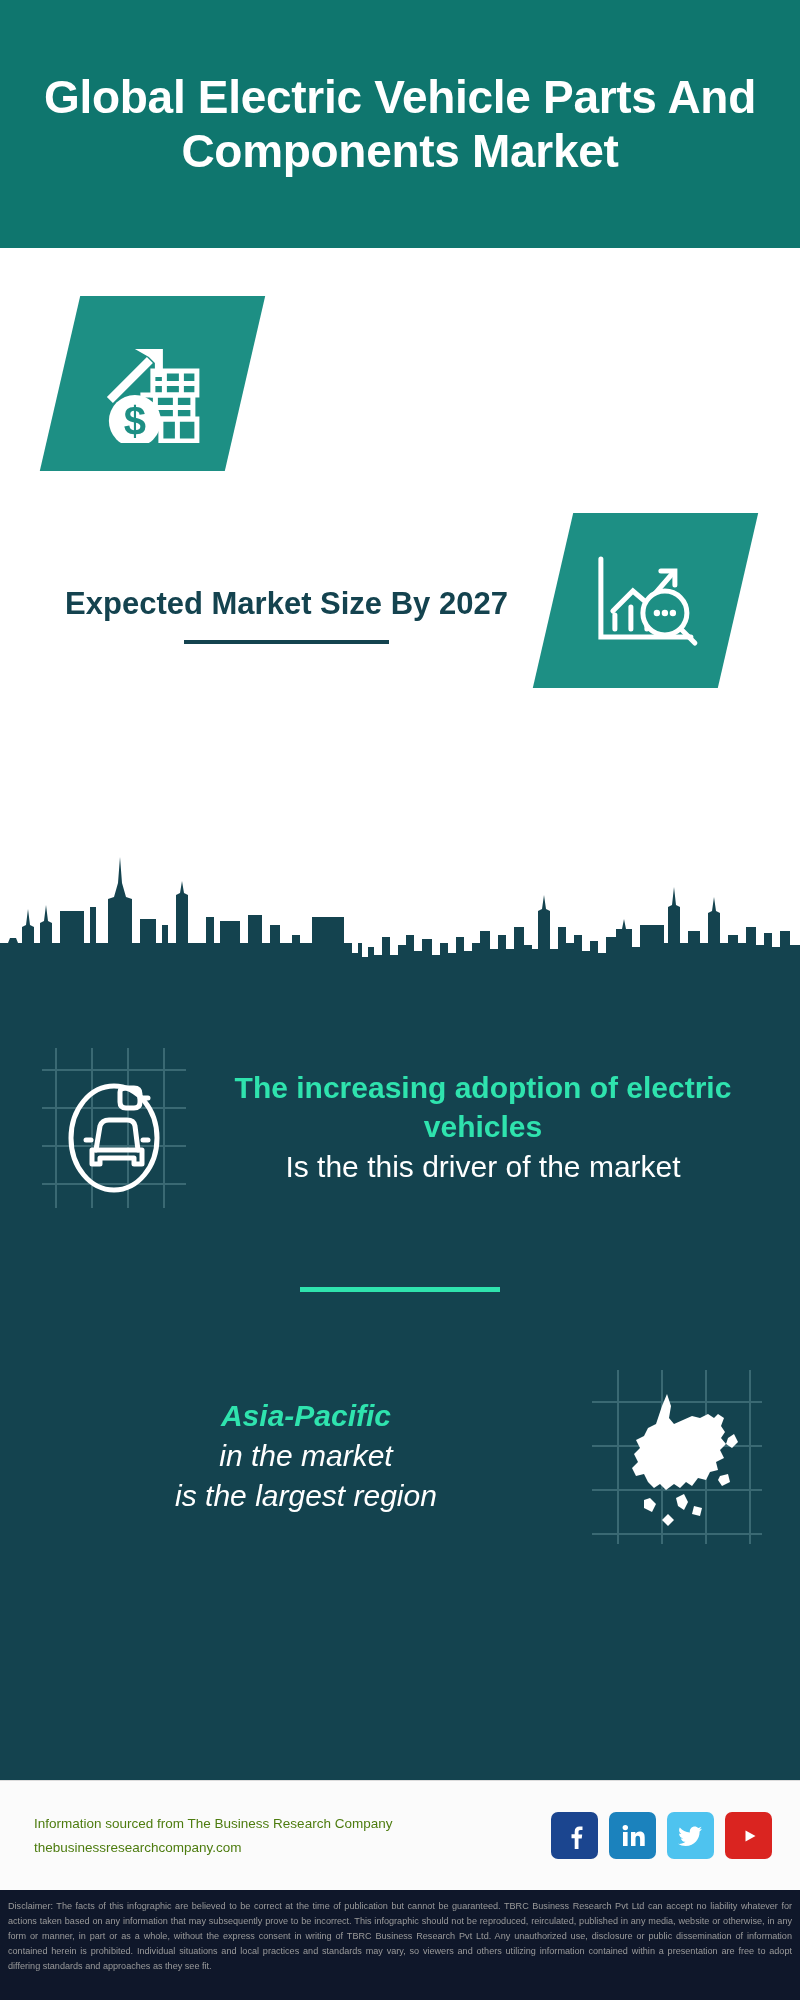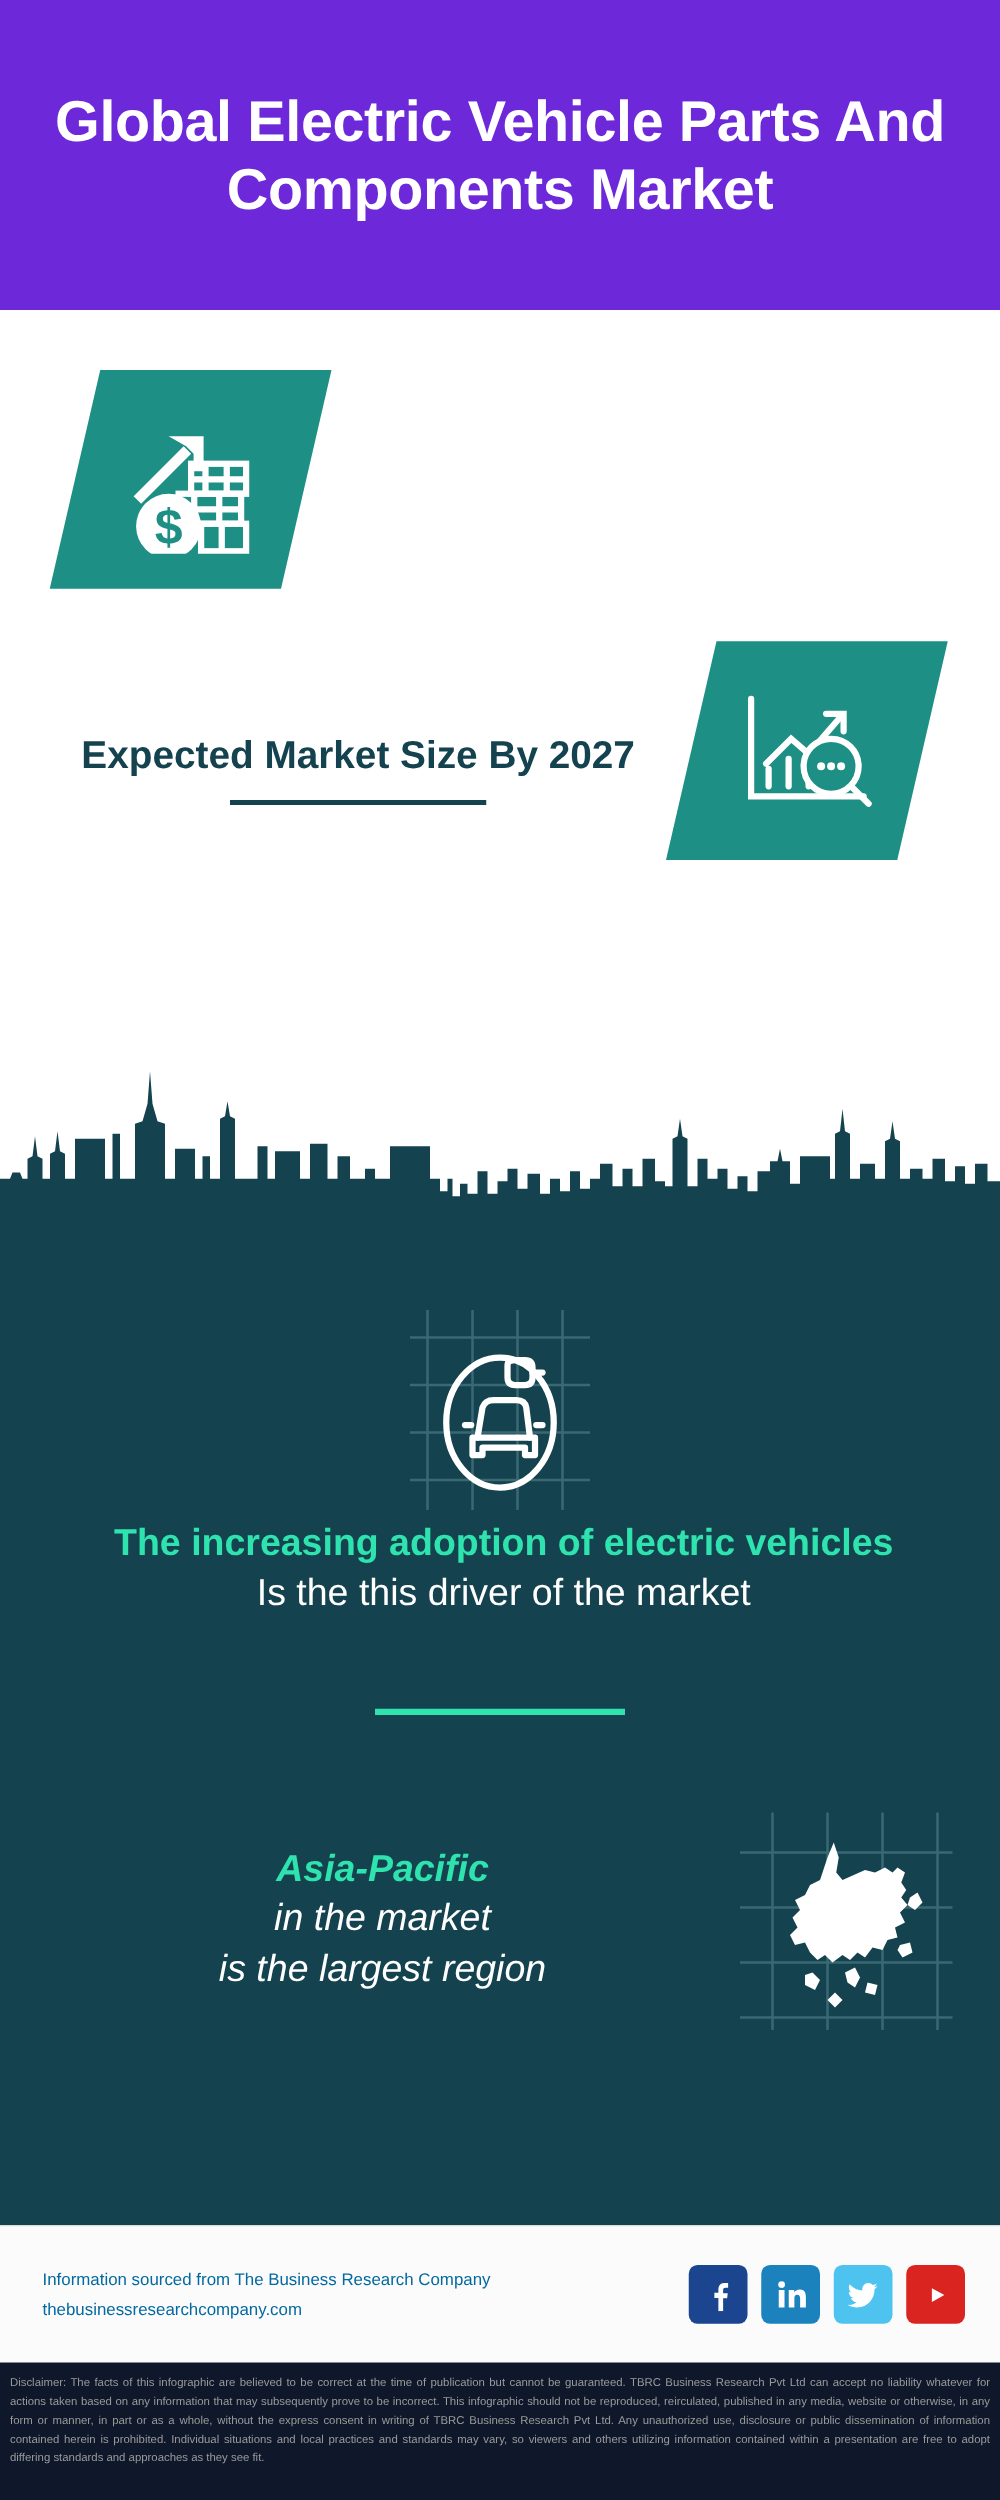--- a/index.html
+++ b/index.html
@@ -7,21 +7,21 @@
   body {
     width:800px; height:2000px;
     background:#ffffff;
     font-family:"Liberation Sans", sans-serif;
     overflow:hidden;
     position:relative;
   }
 
   
   .header {
-    background:#6d28d9;
+    background:#0f766e;
     height:248px;
     display:flex; align-items:center; justify-content:center;
     padding:0 26px;
   }
   .header-title {
     color:#ffffff;
     font-size:46px;
     font-weight:bold;
     line-height:1.18;
     text-align:center;
@@ -81,21 +81,20 @@
   .skyline {
     position:absolute;
     top:-146px; left:0;
     width:800px; height:147px;
     display:block;
   }
 
   .driver-block {
     display:flex; align-items:center;
     padding:55px 34px 0 34px;
-    flex-direction:column;
   }
   .grid-icon { flex:none; width:160px; height:175px; }
   .driver-text { flex:1; text-align:center; padding-left:6px; }
 
   .accent-line {
     color:#2fe3ae;
     font-size:30px;
     font-weight:bold;
     line-height:1.32;
   }
@@ -121,21 +120,21 @@
   
   .footer {
     background:#fbfbfb;
     height:110px;
     display:flex; align-items:center;
     padding:0 28px 0 34px;
     border-top:1px solid #dcdcdc;
   }
   .footer-source { flex:1; }
   .footer-line {
-    color:#0369a1;
+    color:#4d7c0f;
     font-size:13.5px;
     line-height:1.75;
     white-space:nowrap;
   }
   .social-row { display:flex; gap:11px; flex:none; }
   .social {
     width:47px; height:47px;
     border-radius:7px;
     display:flex; align-items:center; justify-content:center;
   }

